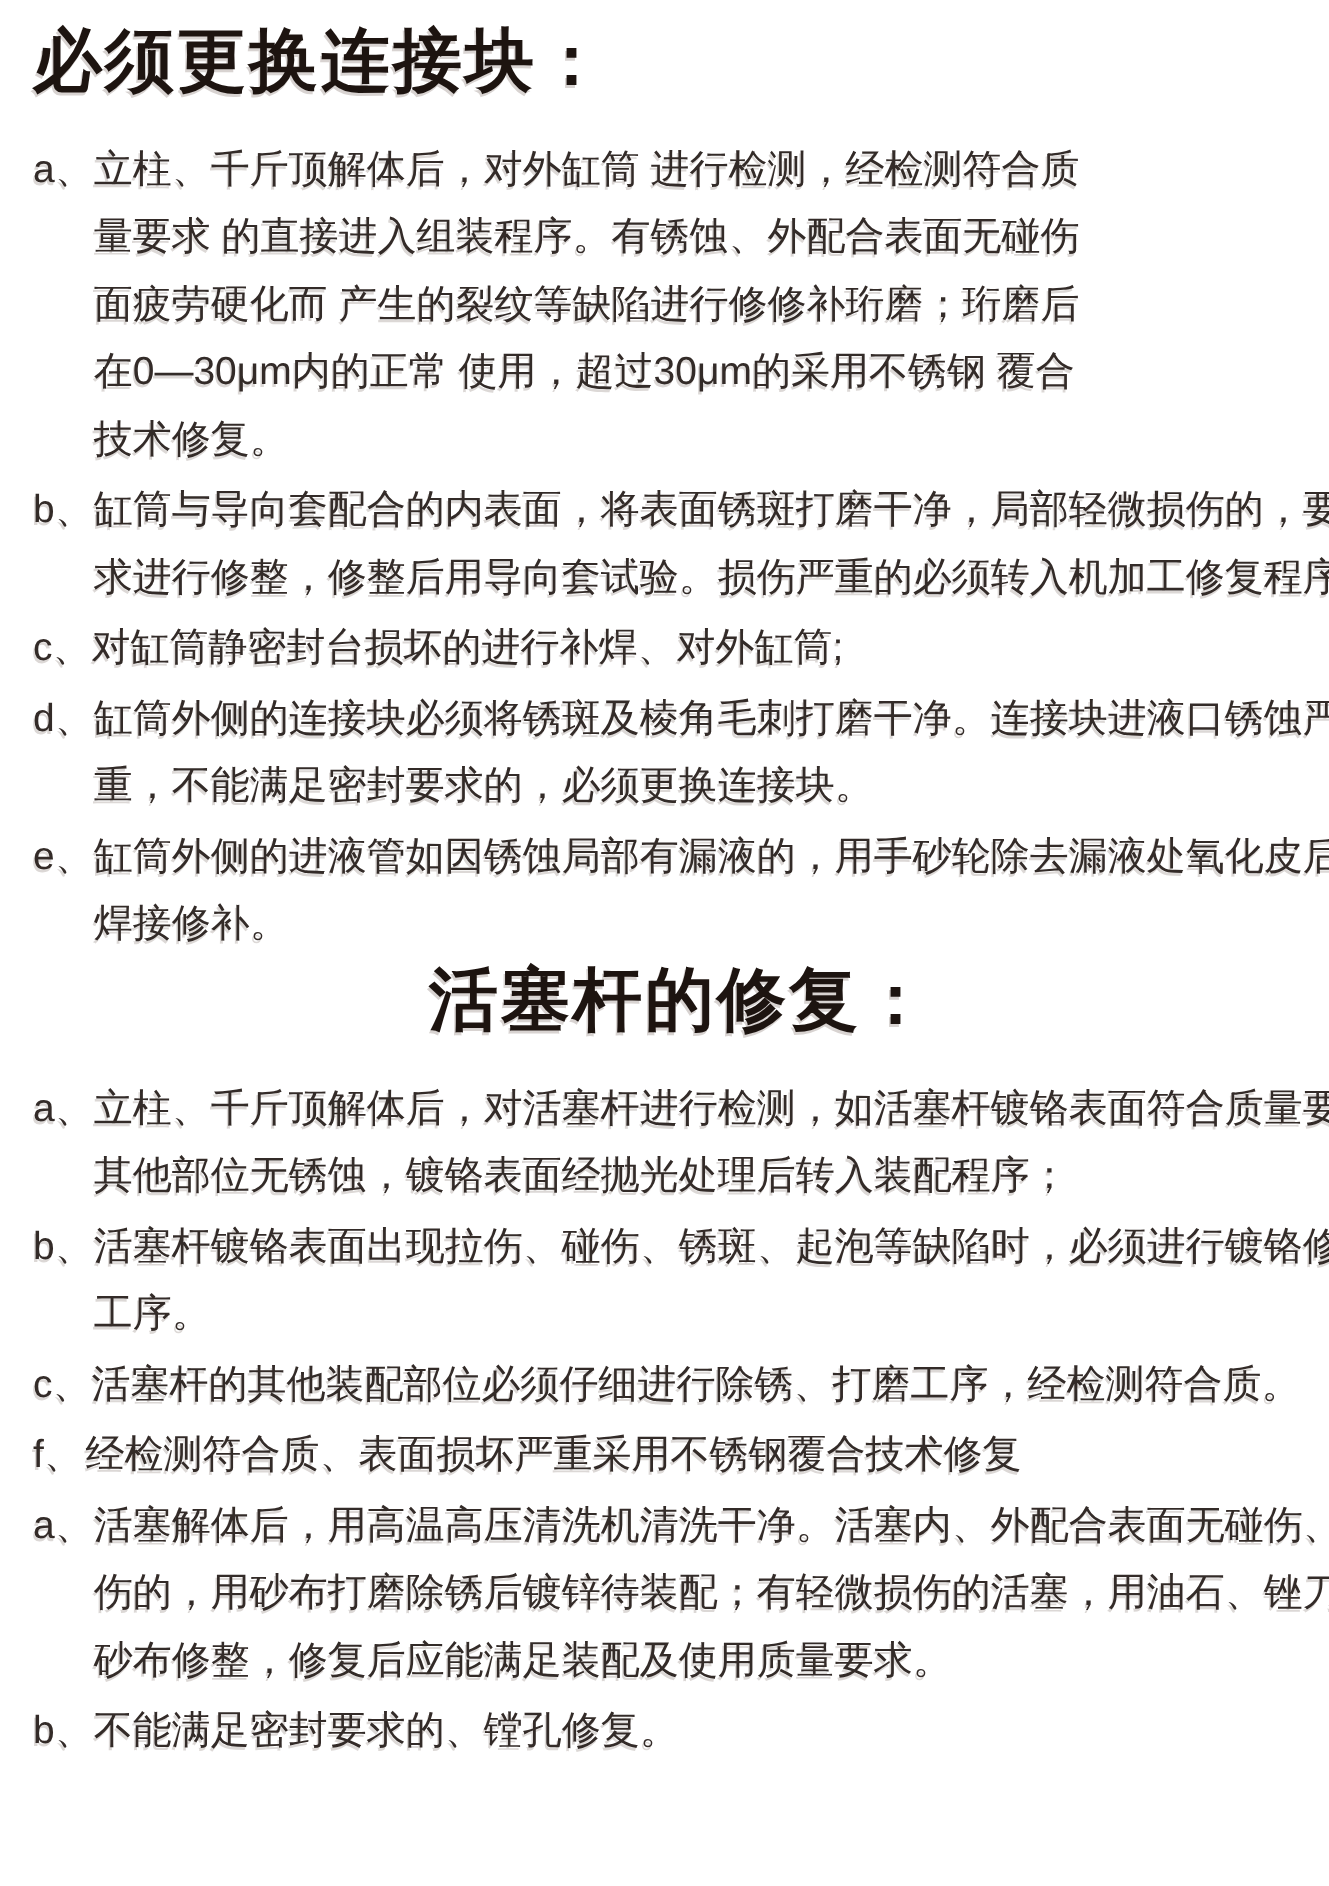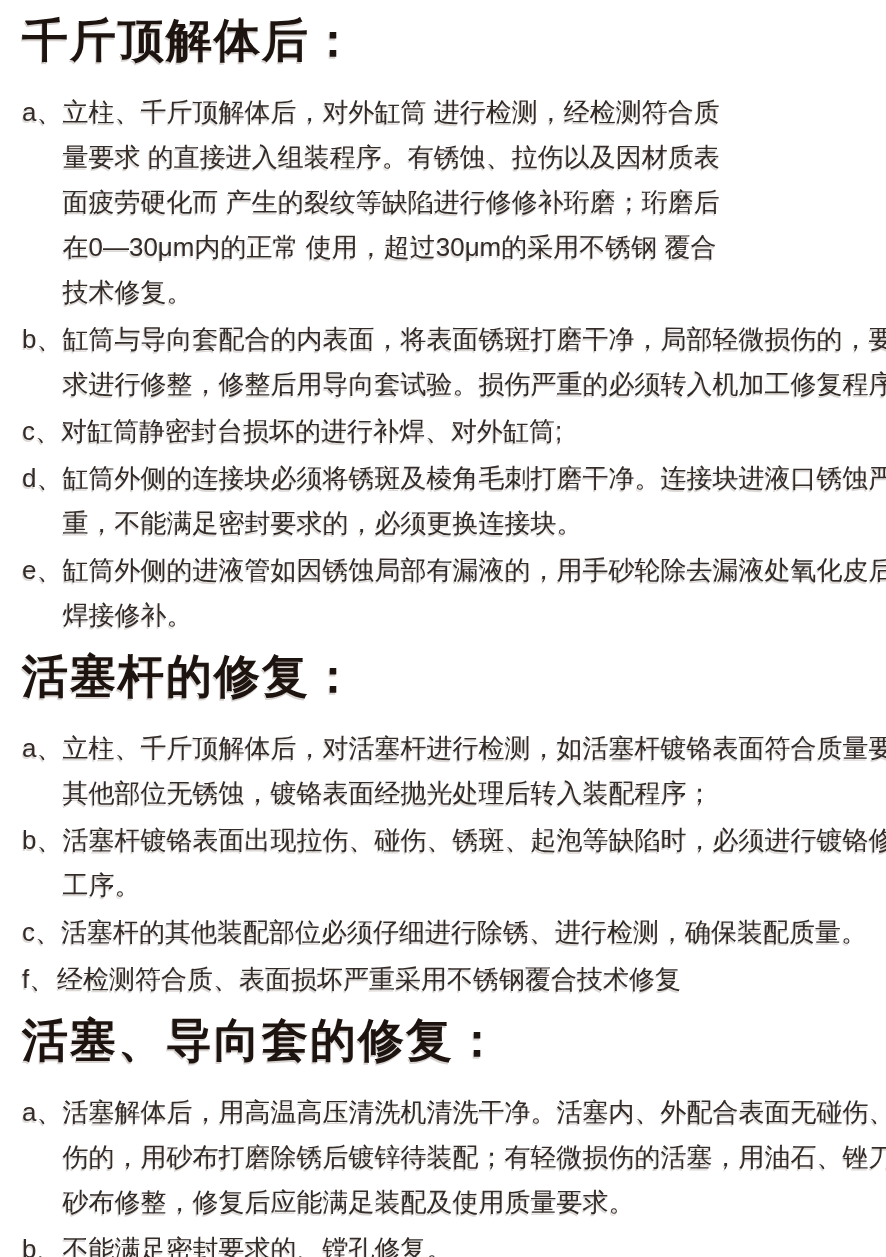--- a/index.html
+++ b/index.html
@@ -22,21 +22,22 @@
     font-size: 46px;
     line-height: 52px;
     font-weight: 900;
     letter-spacing: 2px;
     color: #1d1410;
     margin: 0 0 24px 0;
     white-space: pre;
     text-shadow: -1px 2px 0 rgba(168,158,152,0.45);
   }
   section + section .heading {
-    margin-top: 12px;
+    margin-top: 2px;
+    text-align: center;
   }
   .item {
     display: flex;
     align-items: flex-start;
     margin-bottom: 2px;
   }
   .marker {
     flex: 0 0 35px;
     font-size: 26px;
     line-height: 45px;
@@ -51,25 +52,25 @@
     white-space: pre;
     text-shadow: -1px 2px 0 rgba(168,158,152,0.4);
   }
 </style>
 </head>
 <body>
 
 <div class="page">
 
   <section>
-    <h1 class="heading">千斤顶解体后：</h1>
+    <h1 class="heading">必须更换连接块：</h1>
     <div class="item">
       <span class="marker">a、</span>
       <span class="body">立柱、千斤顶解体后，对外缸筒 进行检测，经检测符合质
-量要求 的直接进入组装程序。有锈蚀、拉伤以及因材质表
+量要求 的直接进入组装程序。有锈蚀、外配合表面无碰伤
 面疲劳硬化而 产生的裂纹等缺陷进行修修补珩磨；珩磨后
 在0—30μm内的正常 使用，超过30μm的采用不锈钢 覆合
 技术修复。</span>
     </div>
     <div class="item">
       <span class="marker">b、</span>
       <span class="body">缸筒与导向套配合的内表面，将表面锈斑打磨干净，局部轻微损伤的，要
 求进行修整，修整后用导向套试验。损伤严重的必须转入机加工修复程序；</span>
     </div>
     <div class="item">
@@ -95,30 +96,29 @@
       <span class="body">立柱、千斤顶解体后，对活塞杆进行检测，如活塞杆镀铬表面符合质量要求，
 其他部位无锈蚀，镀铬表面经抛光处理后转入装配程序；</span>
     </div>
     <div class="item">
       <span class="marker">b、</span>
       <span class="body">活塞杆镀铬表面出现拉伤、碰伤、锈斑、起泡等缺陷时，必须进行镀铬修复
 工序。</span>
     </div>
     <div class="item">
       <span class="marker">c、</span>
-      <span class="body">活塞杆的其他装配部位必须仔细进行除锈、进行检测，确保装配质量。</span>
+      <span class="body">活塞杆的其他装配部位必须仔细进行除锈、打磨工序，经检测符合质。</span>
     </div>
     <div class="item">
       <span class="marker">f、</span>
       <span class="body">经检测符合质、表面损坏严重采用不锈钢覆合技术修复</span>
     </div>
   </section>
 
   <section>
-    <h1 class="heading">活塞、导向套的修复：</h1>
     <div class="item">
       <span class="marker">a、</span>
       <span class="body">活塞解体后，用高温高压清洗机清洗干净。活塞内、外配合表面无碰伤、拉
 伤的，用砂布打磨除锈后镀锌待装配；有轻微损伤的活塞，用油石、锉刀、
 砂布修整，修复后应能满足装配及使用质量要求。</span>
     </div>
     <div class="item">
       <span class="marker">b、</span>
       <span class="body">不能满足密封要求的、镗孔修复。</span>
     </div>

